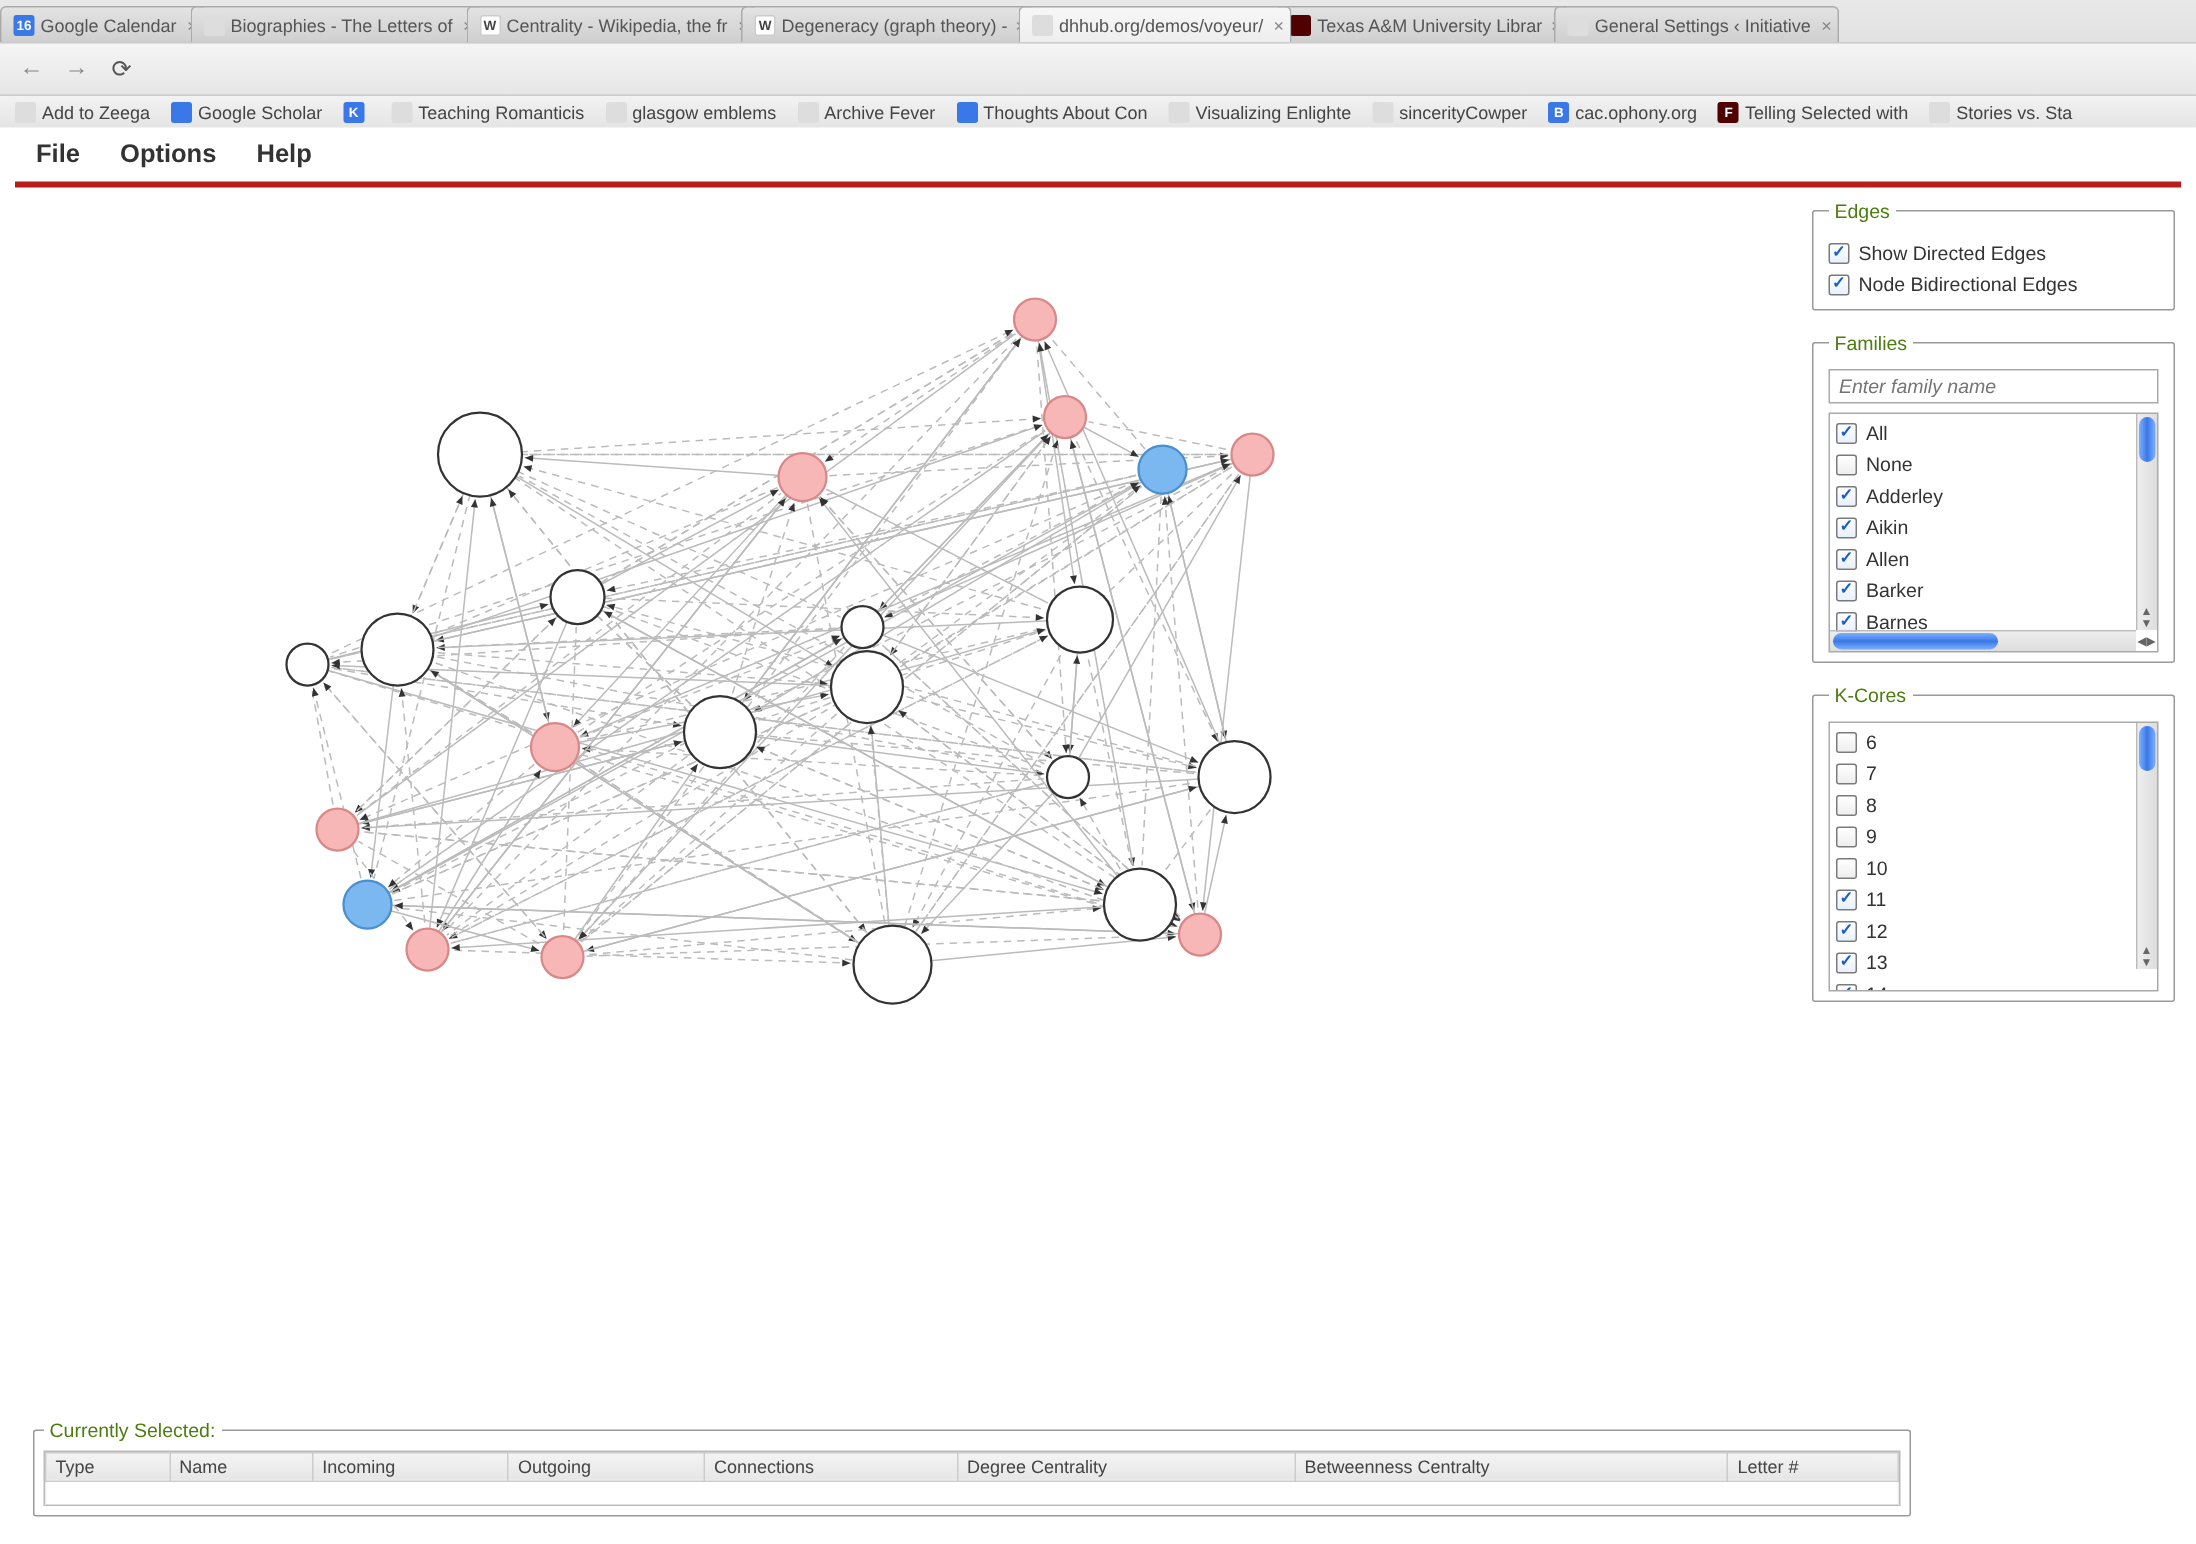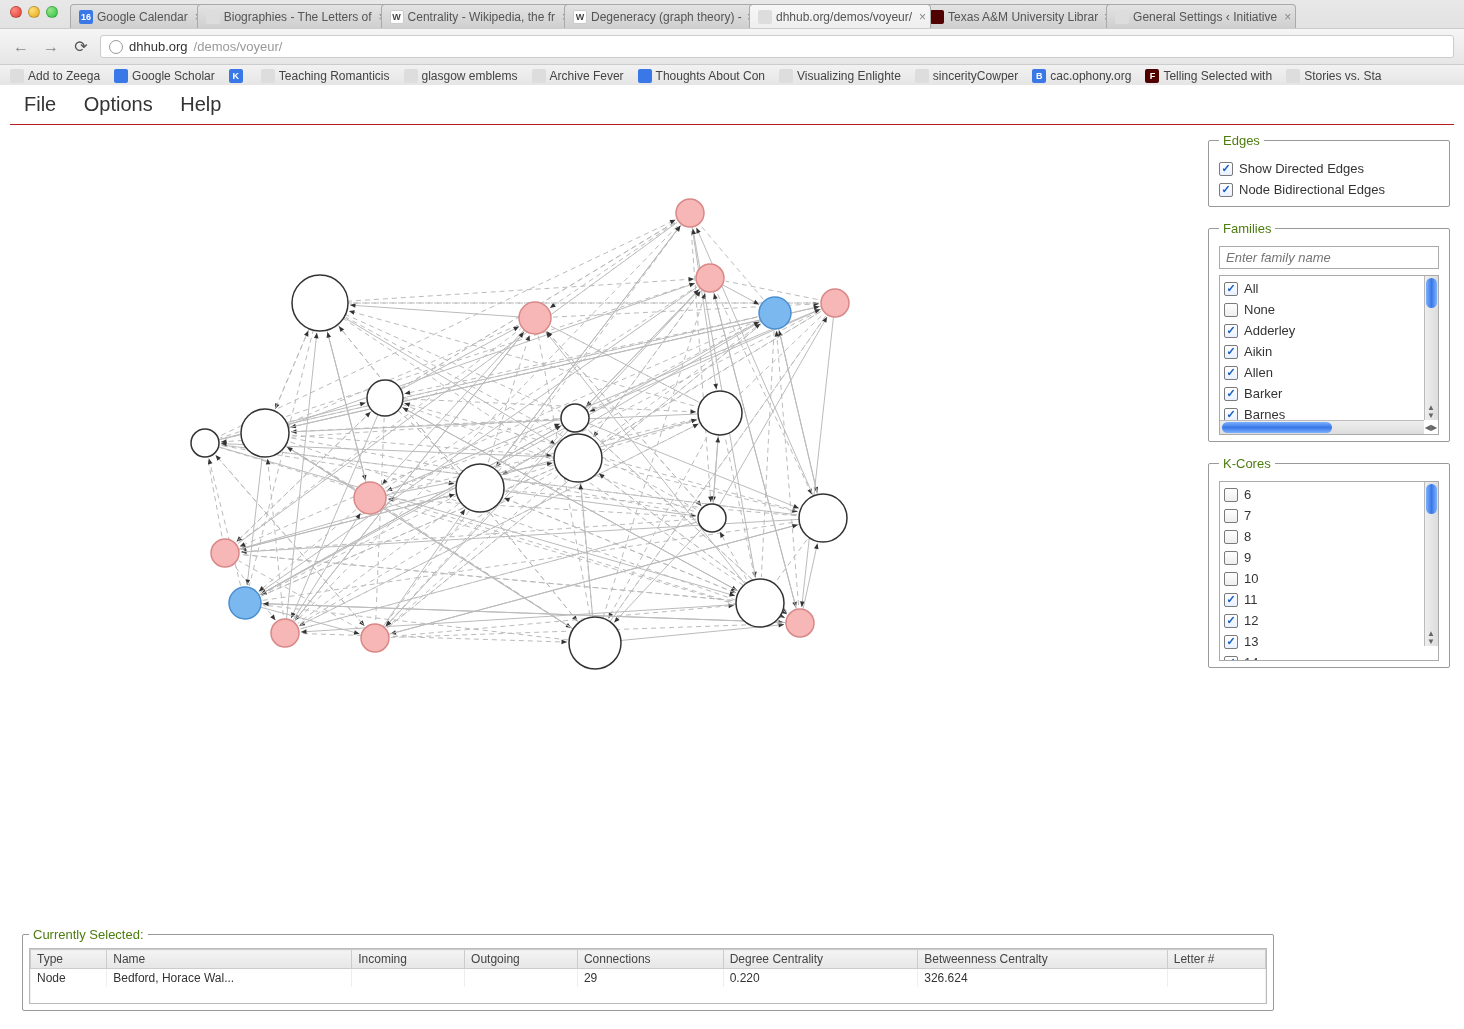--- a/index.html
+++ b/index.html
@@ -6,21 +6,21 @@
 body { font-family: "Lucida Grande", Arial, sans-serif; font-size: 13px; background: #fff; color: #333; width: 1464px; height: 1029px; overflow: hidden; position: relative; }
 
 
 .browser-chrome { background: linear-gradient(#e8e8e8, #d5d5d5); border-bottom: 1px solid #aaa; }
 .traffic-lights { padding: 6px 10px 2px; display: flex; gap: 6px; }
 .tl { width: 12px; height: 12px; border-radius: 50%; border: 1px solid rgba(0,0,0,.2); }
 .tl-r { background: radial-gradient(circle at 30% 30%, #ff8a80, #e33e32); }
 .tl-y { background: radial-gradient(circle at 30% 30%, #ffe07a, #e6a817); }
 .tl-g { background: radial-gradient(circle at 30% 30%, #9be28a, #28c840); }
 
-.tabs { display: flex; align-items: flex-end; height: 26px; padding-left: 70px; margin-top: -18px; }
+.tabs { display: flex; align-items: flex-end; height: 26px; margin-top: -18px; }
 .tab { position: relative; display: flex; align-items: center; gap: 4px; height: 24px; padding: 0 18px 0 8px; margin-right: -10px; font-size: 12px; color: #555; background: linear-gradient(#e3e3e3, #cfcfcf); border: 1px solid #aaa; border-bottom: none; border-radius: 4px 4px 0 0; max-width: 195px; overflow: hidden; white-space: nowrap; }
 .tab.active { background: linear-gradient(#f7f7f7, #eee); z-index: 2; }
 .tab-close { position: absolute; right: 4px; color: #888; font-size: 12px; }
 .favicon { width: 14px; height: 14px; flex: 0 0 14px; border-radius: 2px; display: inline-flex; align-items: center; justify-content: center; font-size: 9px; font-weight: bold; }
 .fav-blue { background: #3b78e7; color: #fff; }
 .fav-gray { background: #ddd; color: #666; }
 .fav-w { background: #fff; border: 1px solid #ccc; color: #444; }
 .fav-maroon { background: #500000; color: #fff; }
 
 .addrbar { display: flex; align-items: center; gap: 8px; padding: 6px 10px; background: linear-gradient(#f5f5f5, #e6e6e6); border-top: 1px solid #ccc; }
@@ -29,21 +29,21 @@
 .url { flex: 1; background: #fff; border: 1px solid #ccc; border-radius: 3px; padding: 3px 8px; font-size: 13px; color: #333; display: flex; align-items: center; gap: 6px; }
 .url .globe { width: 14px; height: 14px; border-radius: 50%; border: 1px solid #999; position: relative; }
 .url .dim { color: #999; }
 
 .bookmarks { display: flex; align-items: center; gap: 14px; padding: 4px 10px; background: linear-gradient(#f2f2f2, #e4e4e4); border-top: 1px solid #ccc; border-bottom: 1px solid #b8b8b8; font-size: 12px; color: #444; }
 .bm { display: flex; align-items: center; gap: 4px; white-space: nowrap; }
 .bm .ic { width: 14px; height: 14px; flex: 0 0 14px; border-radius: 2px; display: inline-flex; align-items: center; justify-content: center; font-size: 9px; font-weight: bold; }
 
 
 .app { position: absolute; top: 85px; left: 0; right: 0; bottom: 0; background: #fff; }
-.menubar { padding: 8px 14px; font-size: 20px; color: #333; border-bottom: 1px solid #b91c1c; margin: 0 10px; }
+.menubar { padding: 8px 14px; font-size: 17px; color: #333; border-bottom: 4px solid #b91c1c; margin: 0 10px; font-weight: bold; }
 .menubar span { margin-right: 22px; }
 
 .main { display: flex; position: absolute; top: 38px; left: 0; right: 0; bottom: 120px; }
 .graph { flex: 1; position: relative; }
 .sidebar { width: 260px; padding: 10px 14px 10px 4px; }
 
 fieldset { border: 1px solid #999; border-radius: 2px; margin-bottom: 14px; padding: 10px 10px 6px; }
 legend { font-size: 13px; color: #4d7c0f; padding: 0 4px; }
 .chk-row { display: flex; align-items: center; gap: 6px; font-size: 13px; color: #333; padding: 3px 0; }
 .chk { width: 14px; height: 14px; border: 1px solid #7a7a7a; border-radius: 2px; display: inline-flex; align-items: center; justify-content: center; background: linear-gradient(#fff,#eee); }
@@ -120,25 +120,20 @@
       <div class="tab">
         <span class="favicon fav-gray"></span>
         <span>General Settings ‹ Initiative</span>
         <span class="tab-close">×</span>
       </div>
     </div>
   <div class="addrbar">
     <div class="navbtn">←</div>
     <div class="navbtn">→</div>
     <div class="navbtn enabled">⟳</div>
-    <div class="url">
-      <span class="globe"></span>
-      <span>dhhub.org</span>
-        <span class="dim">/demos/voyeur/</span>
-    </div>
   </div>
   <div class="bookmarks" id="bookmarks">
       <div class="bm">
         <span class="ic fav-gray"></span>
         <span>Add to Zeega</span>
       </div>
       <div class="bm">
         <span class="ic fav-blue"></span>
         <span>Google Scholar</span>
       </div>
@@ -685,30 +680,20 @@
                 <th>Name</th>
                 <th>Incoming</th>
                 <th>Outgoing</th>
                 <th>Connections</th>
                 <th>Degree Centrality</th>
                 <th>Betweenness Centralty</th>
                 <th>Letter #</th>
               </tr>
             </thead>
           <tbody>
-              <tr>
-            <td>Node</td>
-            <td>Bedford, Horace Wal...</td>
-            <td></td>
-            <td></td>
-            <td>29</td>
-            <td>0.220</td>
-            <td>326.624</td>
-            <td></td>
-          </tr>
           <tr>
                 <td colspan="8" style="height:16px"></td>
               </tr>
           </tbody>
         </table>
       </div>
     </fieldset>
   </div>
 </div>
 

